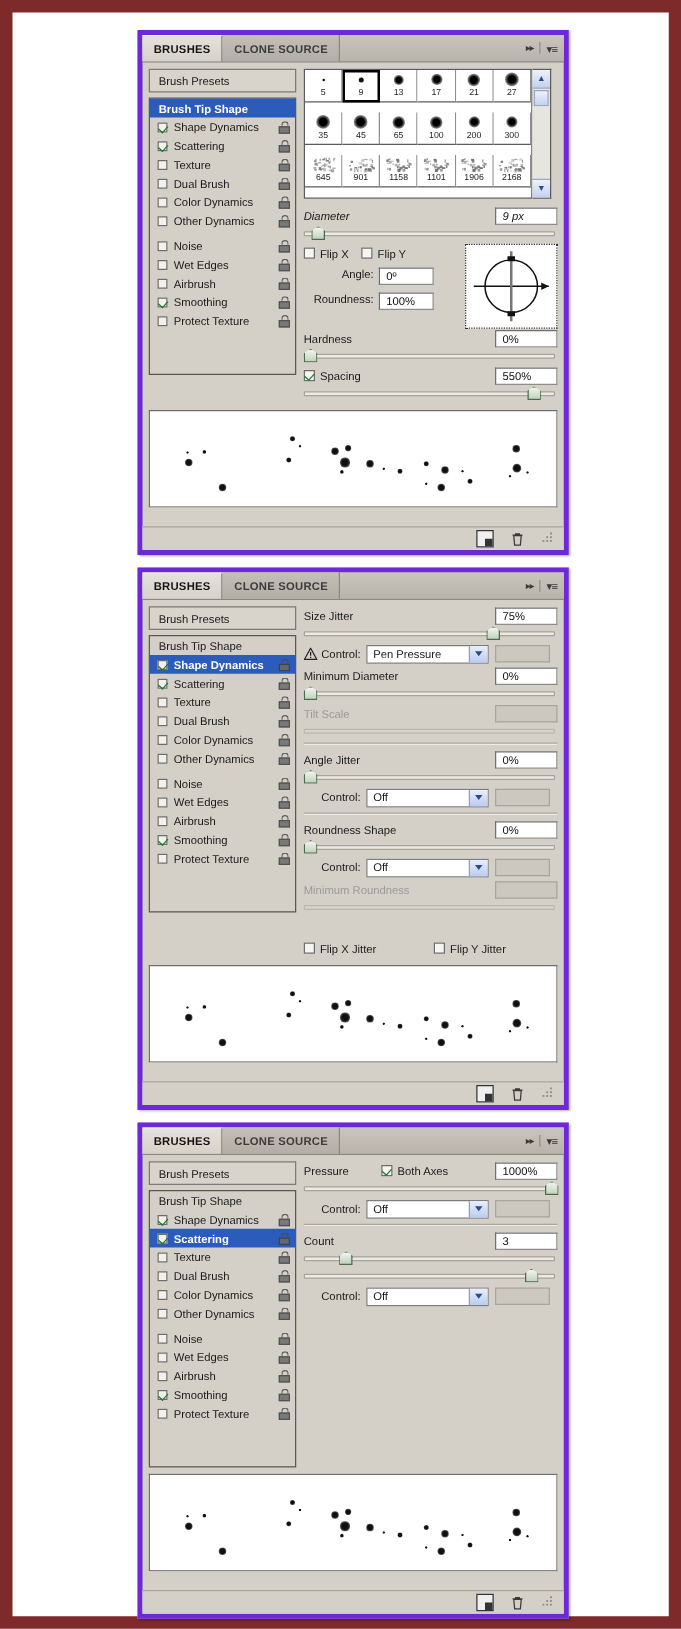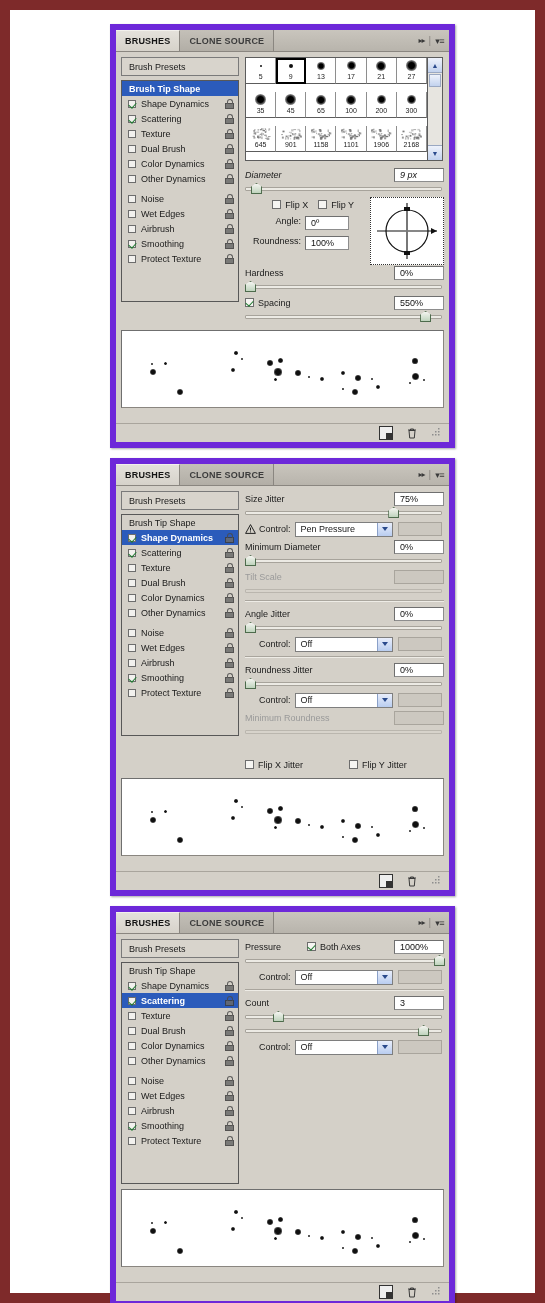--- a/index.html
+++ b/index.html
@@ -20,21 +20,21 @@
   .panels{
     position:absolute;
     left:100px;top:14px;
     width:345px;
   }
 
   
   .panel{
     width:345px;
     background:#d4d0c8;
-    border:6px solid #6d28d9;
+    border:4px solid #6d28d9;
     box-sizing:border-box;
     margin-bottom:10px;
     box-shadow:1px 1px 2px rgba(0,0,0,.35);
     position:relative;
   }
   .panel-tabbar{
     height:21px;
     background:linear-gradient(#c9c5bd,#b8b4ac);
     border-bottom:1px solid #8a8680;
     display:flex;align-items:stretch;
@@ -308,21 +308,21 @@
   .shapewrap{display:flex;align-items:flex-start;margin-top:2px;}
   .shapeleft{flex:1;padding-right:6px;}
   .anglebox{
     width:74px;height:68px;
     border:1px dotted #333;
     background:#ffffff;
     box-sizing:border-box;
     position:relative;
     flex:0 0 74px;
   }
-  .flip-row{display:flex;align-items:center;height:15px;margin-bottom:4px;justify-content:flex-end;}
+  .flip-row{display:flex;align-items:center;height:15px;margin-bottom:4px;}
   .flip-item{display:flex;align-items:center;margin-right:10px;font-size:9px;}
   .lblright{
     text-align:right;
     font-size:9px;
     width:56px;
     margin-right:4px;
   }
   .inline-row{display:flex;height:17px;margin-bottom:3px;}
 
   
@@ -1047,21 +1047,21 @@
               <span>Off</span>
               <span class="dd-arrow"></span>
             </span>
             <span style="width:5px"></span>
             <span class="numfield blank w44"></span>
           </div>
 
           <div class="divider"></div>
 
           <div class="row">
-            <span class="rowlabel">Roundness Jitter</span>
+            <span class="rowlabel">Roundness Shape</span>
             <span class="spacer"></span>
             <span class="numfield">0%</span>
           </div>
           <div class="slider">
             <div class="track"></div>
             <div class="thumb" style="left:0%"></div>
           </div>
 
           <div class="ddrow" style="padding-left:14px">
             <span class="ddlabel">Control:</span>

